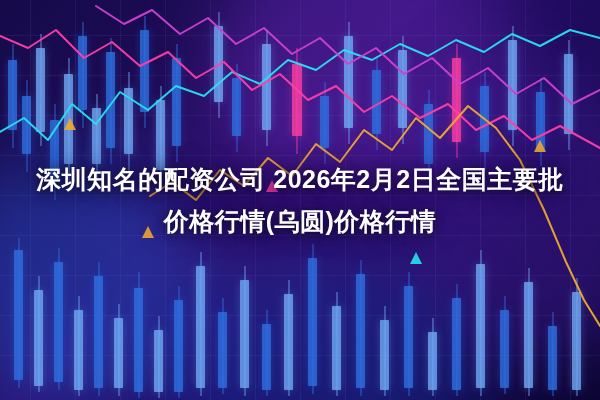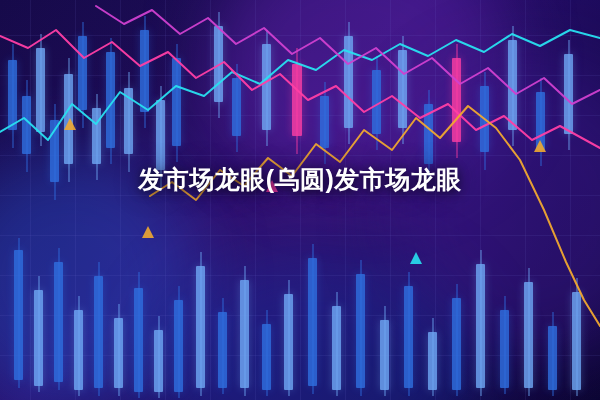--- a/index.html
+++ b/index.html
@@ -333,16 +333,17 @@
 
   <svg class="lines" id="marker-layer" viewBox="0 0 600 400" preserveAspectRatio="none">
       <polygon points="70,118 64,130 76,130" fill="#f0a830" opacity="0.9"></polygon>
       <polygon points="148,226 142,238 154,238" fill="#f0a830" opacity="0.9"></polygon>
       <polygon points="272,180 266,192 278,192" fill="#ff3ea5" opacity="0.9"></polygon>
       <polygon points="416,252 410,264 422,264" fill="#28e0f0" opacity="0.9"></polygon>
       <polygon points="540,140 534,152 546,152" fill="#f0a830" opacity="0.9"></polygon>
     </svg>
 
   <div id="title-block">
-    <span class="line">发市场龙眼(乌圆)发市场龙眼</span>
+    <span class="line">深圳知名的配资公司 2026年2月2日全国主要批</span>
+    <span class="line">价格行情(乌圆)价格行情</span>
   </div>
 
 </div>
 
 </body></html>

